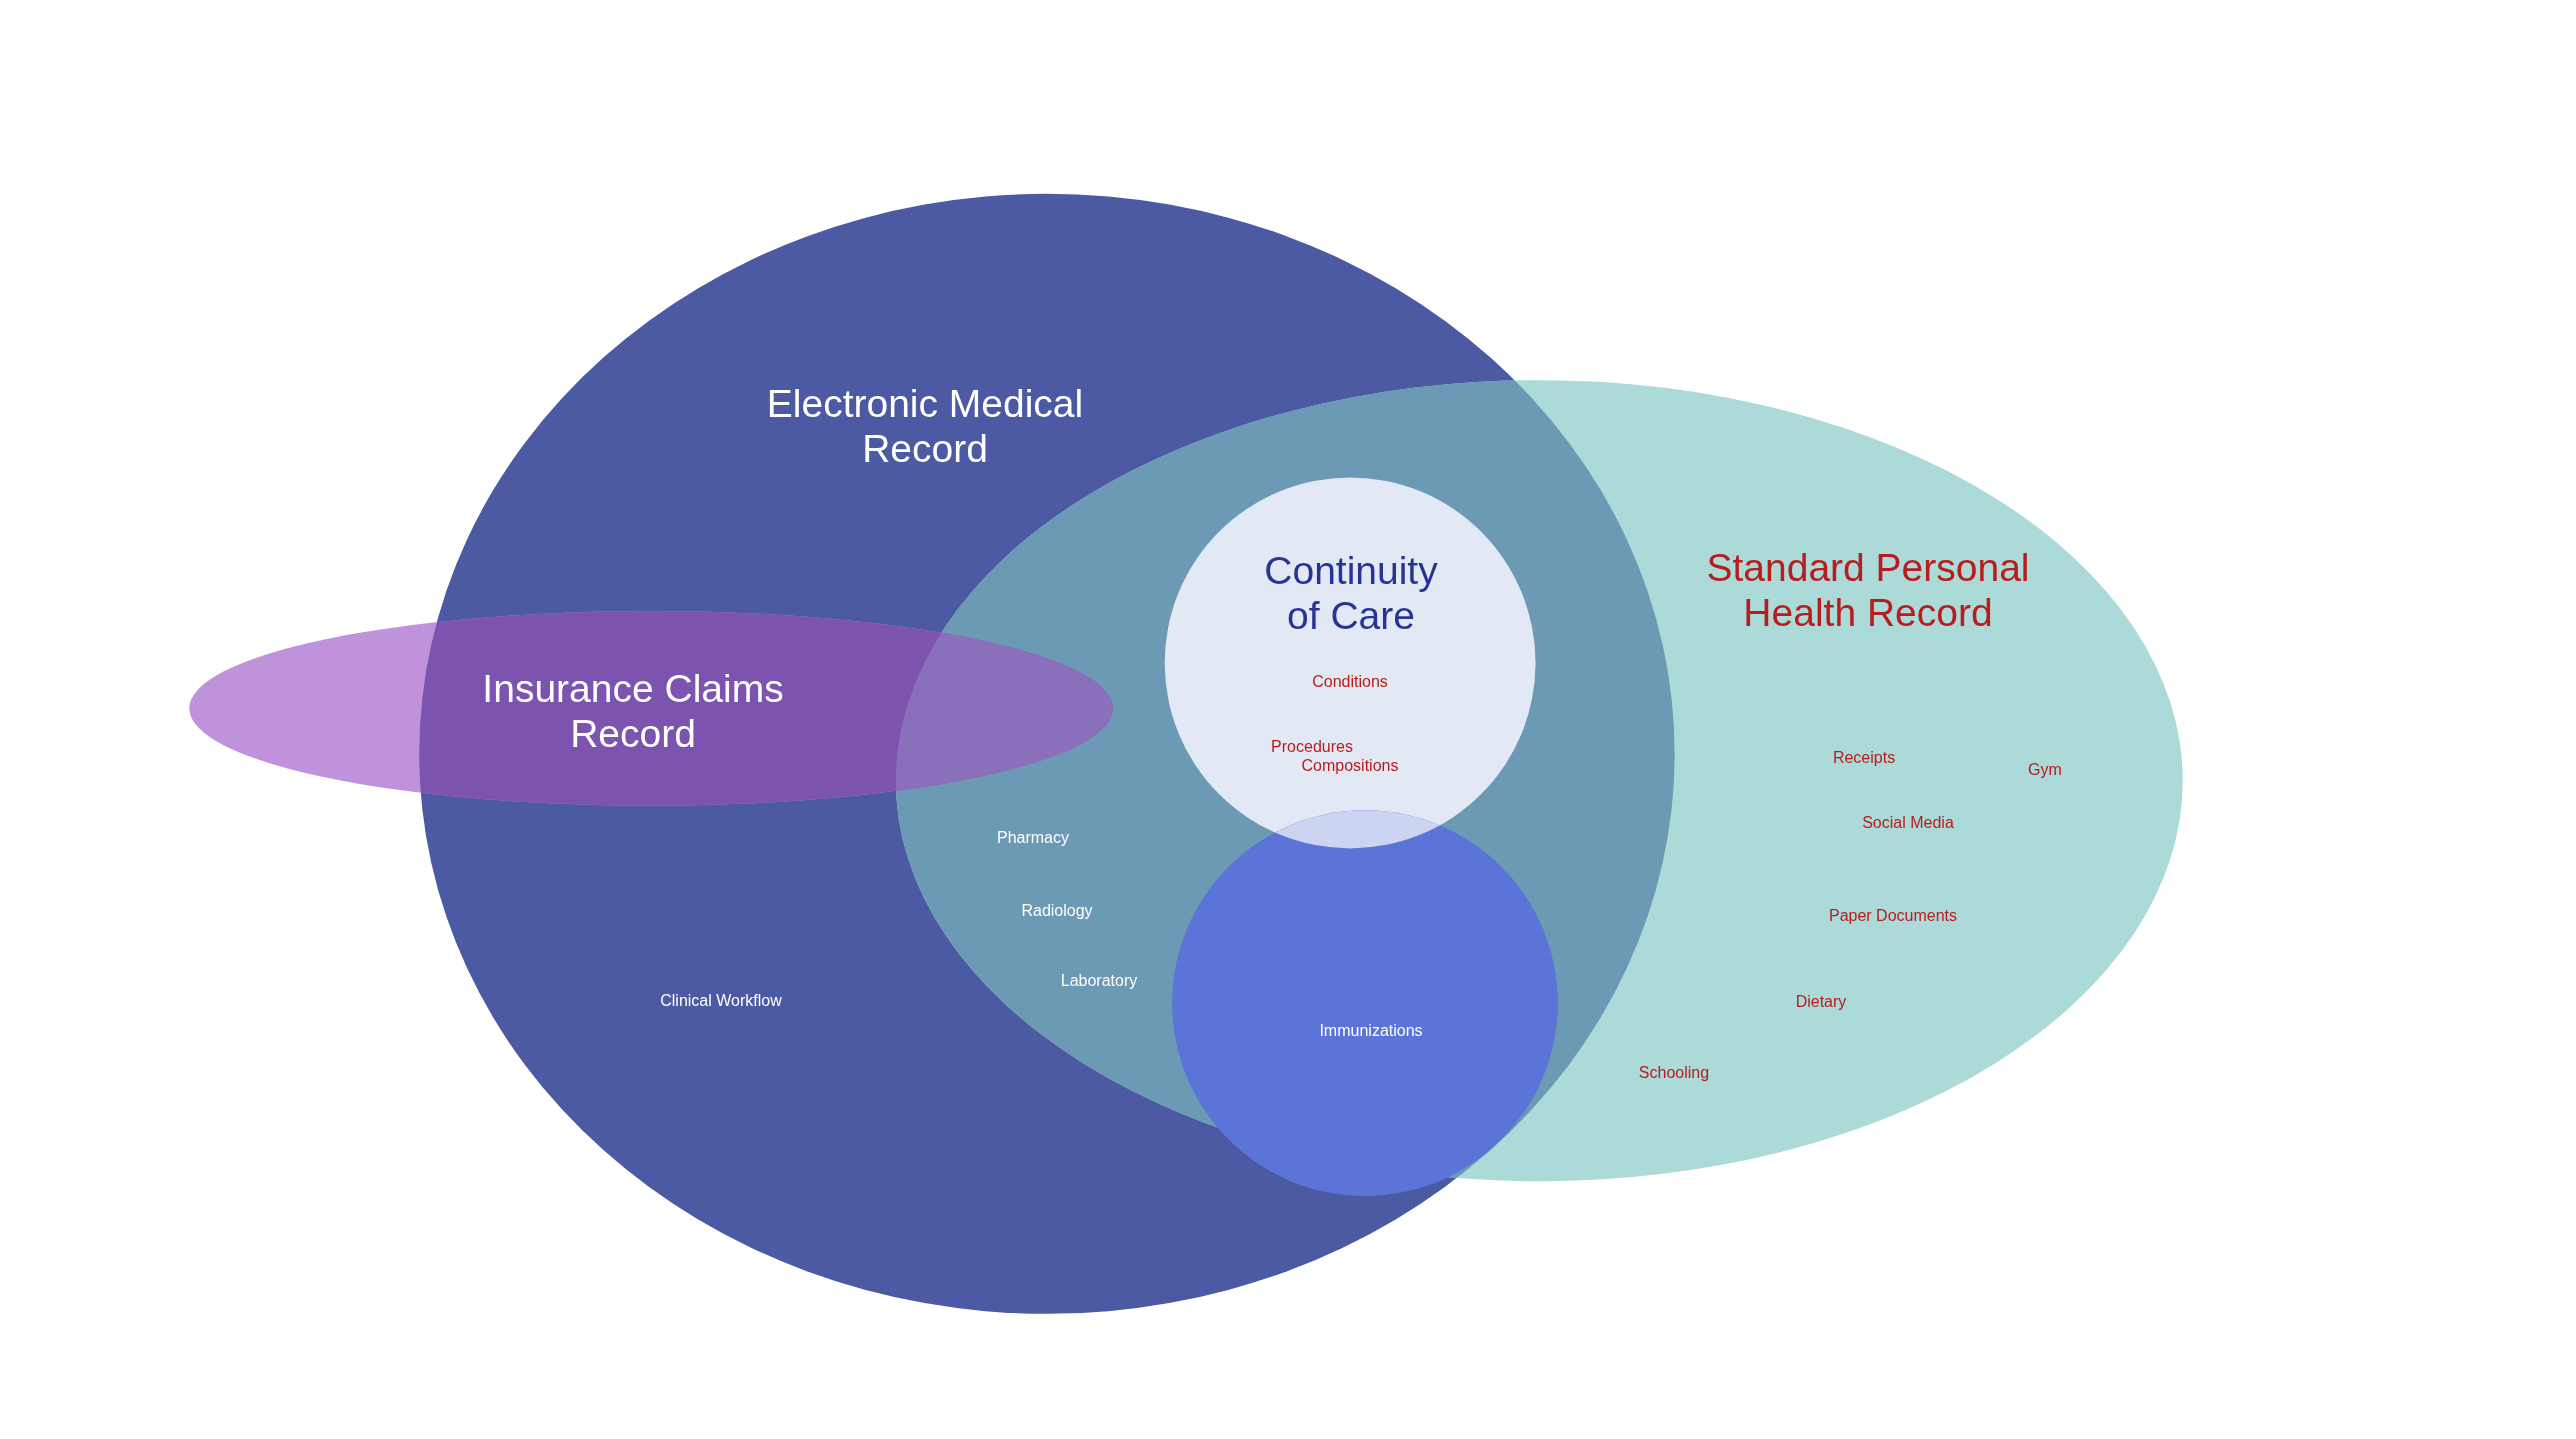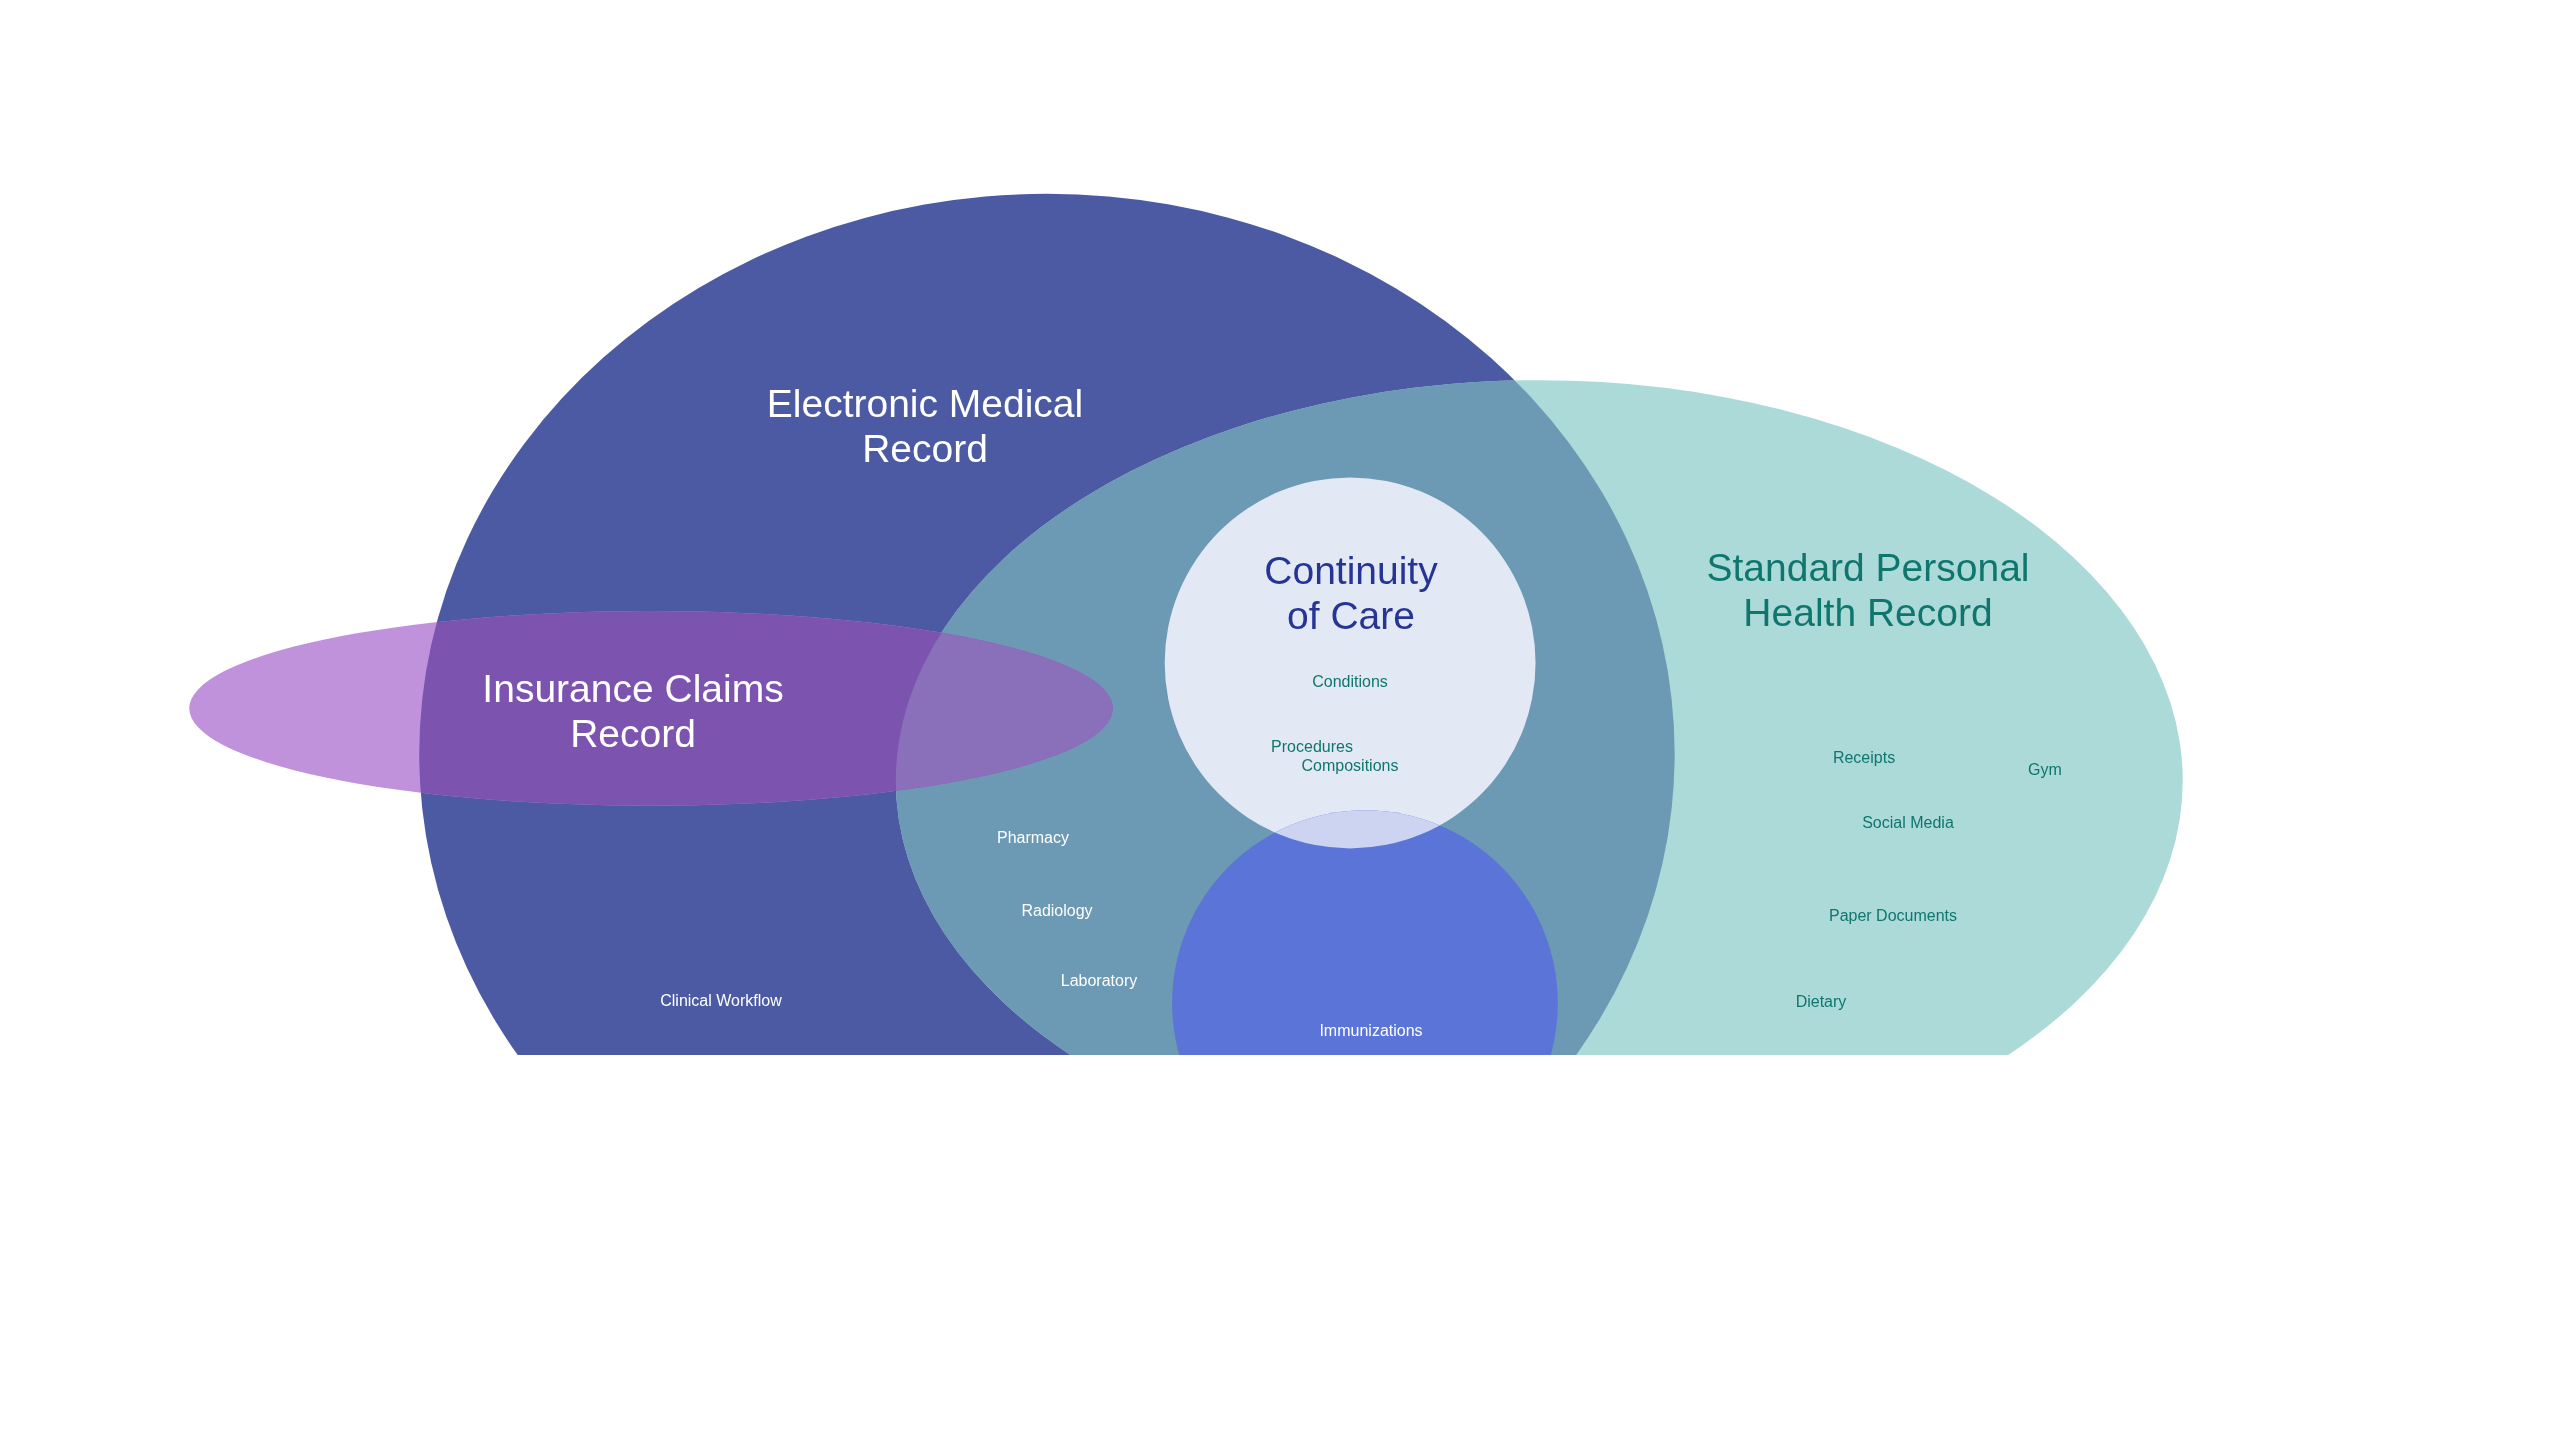--- a/index.html
+++ b/index.html
@@ -3,21 +3,21 @@
 <meta charset="utf-8">
 <style>
   html, body {
     margin: 0;
     padding: 0;
     background: #ffffff;
   }
   .stage {
     position: relative;
     width: 2576px;
-    height: 1055px;
+    height: 1439px;
     background: #ffffff;
     overflow: hidden;
     font-family: "Liberation Sans", "DejaVu Sans", sans-serif;
     border-radius: 29px;
   }
   .stage svg {
     position: absolute;
     left: 0;
     top: 0;
   }
@@ -32,21 +32,21 @@
     font-size: 39px;
     line-height: 45px;
     font-weight: 400;
   }
   .item {
     font-size: 16px;
     line-height: 28px;
     font-weight: 400;
   }
   .light { color: #ffffff; }
-  .dark  { color: #0f766e; }
+  .dark  { color: #b91c1c; }
   .navy  { color: #263595; }
 </style>
 </head>
 <body>
 
 <div class="stage">
 
   <svg width="2576" height="1439" viewBox="0 0 2778 1552">
     <defs>
       <clipPath id="clipEMR">

